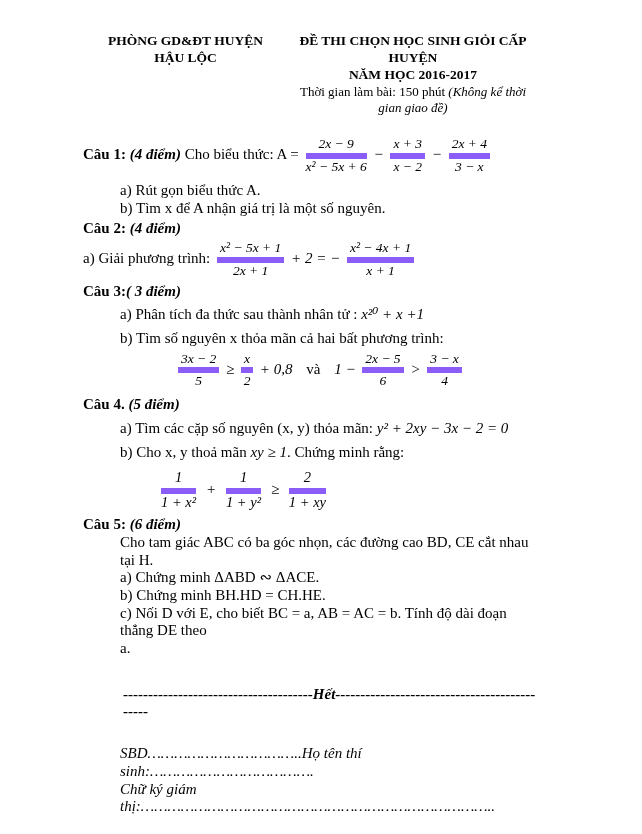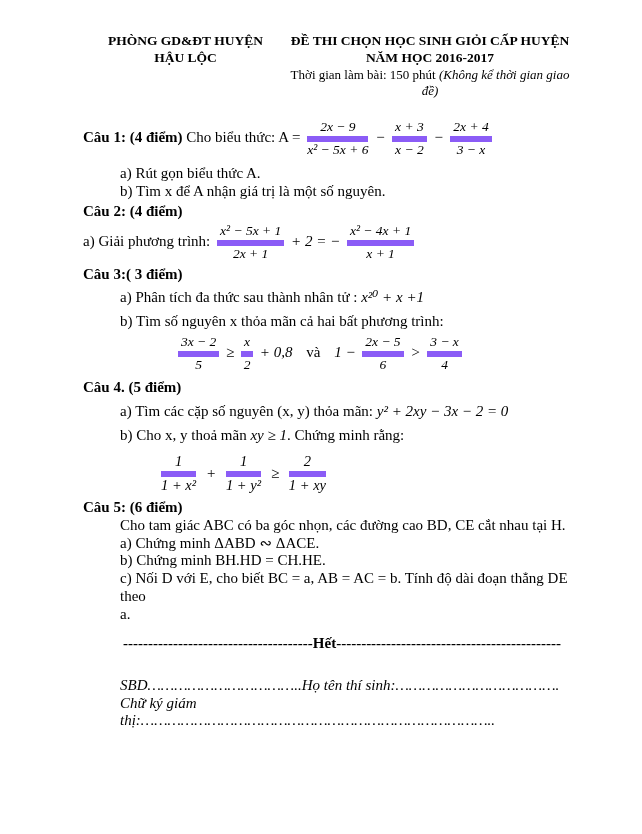--- a/index.html
+++ b/index.html
@@ -1,44 +1,44 @@
 <!DOCTYPE html>
 <html><head>
 <meta charset="utf-8">
 <style>
   html,body{margin:0;padding:0;background:#e9e9e9;}
   .page{
     width:642px;height:834px;background:#ffffff;margin:0 auto;
     font-family:"Liberation Serif","DejaVu Serif",serif;
     color:#000;font-size:15px;line-height:1.18;
-    box-sizing:border-box;padding:33px 70px 0 83px;
+    box-sizing:border-box;padding:33px 104px 0 83px;
     overflow:hidden;
   }
   .b{font-weight:bold;}
   .i{font-style:italic;}
-  .bi{font-weight:bold;}
+  .bi{font-weight:bold;font-style:italic;}
   .math{font-style:italic;}
   
   .header{display:flex;margin-bottom:20px;}
   .header-left{width:205px;text-align:center;font-weight:bold;font-size:13.5px;line-height:1.25;}
   .header-right{flex:1;text-align:center;font-size:13.5px;line-height:1.25;}
   .header-right .duration{font-size:13px;}
   
   .heading{margin-top:3px;}
   .sub{margin-left:37px;}
   .frac{display:inline-block;vertical-align:middle;text-align:center;
         line-height:1.1;margin:1px 3px;font-style:italic;font-size:13.5px;}
   .frac .num{display:block;border-bottom:6px solid #8b5cf6;padding:0 3px 1px;}
   .frac .den{display:block;padding-top:1px;}
   .eqline{margin:2px 0;}
   .center-eq{margin-left:92px;margin-top:3px;}
   .big-eq{margin-left:72px;margin-top:8px;margin-bottom:4px;}
   .big-eq .frac{font-size:14.5px;margin:1px 6px;}
   .big-eq .frac .num{padding:0 14px 2px;}
-  .het-line{font-weight:bold;margin-top:12px;margin-left:40px;letter-spacing:0;}
+  .het-line{font-weight:bold;margin-top:28px;margin-left:40px;letter-spacing:0;}
   .sig{font-style:italic;margin-left:37px;}
   .sig-first{margin-top:24px;}
   .gap6{margin-top:6px;}
   .gap10{}
 </style>
 </head>
 <body>
 
 <div class="page">
 

